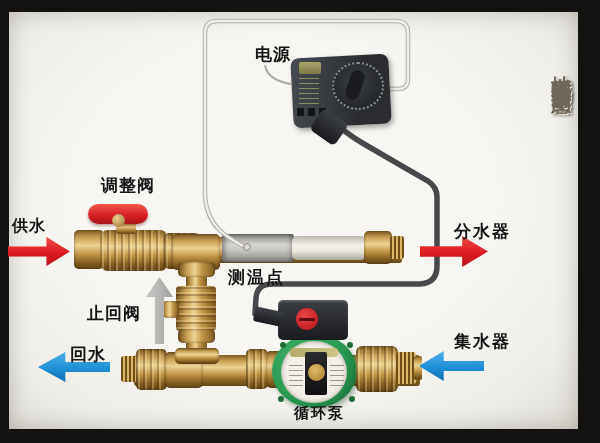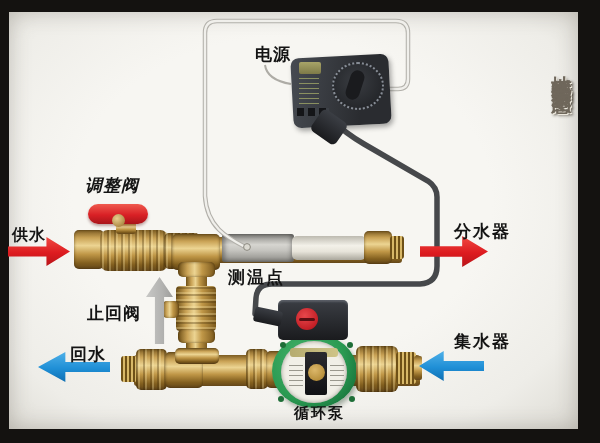--- a/index.html
+++ b/index.html
@@ -108,22 +108,22 @@
   <div class="abs devices" style="left:288px;top:96px;width:32px;height:8px;background:repeating-linear-gradient(90deg,#141518 0 7px,#3c4046 7px 11px);"></div>
   <div class="abs devices dark" style="left:305px;top:102px;width:30px;height:26px;border-radius:5px;transform:rotate(35deg);"></div>
 
   <div class="arrow a-red arr-right" style="left:-1px;top:225px;width:62px;height:29px;"></div>
   <div class="arrow a-red arr-right" style="left:411px;top:224px;width:68px;height:31px;"></div>
   <div class="arrow a-blue arr-left" style="left:29px;top:340px;width:72px;height:30px;"></div>
   <div class="arrow a-blue arr-left" style="left:410px;top:339px;width:65px;height:30px;"></div>
   <div class="arrow a-gray arr-up" style="left:137px;top:265px;width:27px;height:67px;"></div>
 
   <div class="lab" style="left:246px;top:31px;">电源</div>
-  <div class="lab" style="left:76px;top:162px;font-style:italic;">调整阀</div>
-  <div class="lab" style="left:3px;top:213px;font-size:16px;">供水</div>
+  <div class="lab" style="left:92px;top:162px;">调整阀</div>
+  <div class="lab" style="left:3px;top:204px;font-size:16px;">供水</div>
   <div class="lab" style="left:78px;top:290px;">止回阀</div>
   <div class="lab" style="left:219px;top:254px;letter-spacing:2px;">测温点</div>
   <div class="lab" style="left:61px;top:331px;">回水</div>
   <div class="lab" style="left:445px;top:318px;letter-spacing:2px;">集水器</div>
   <div class="lab" style="left:445px;top:208px;letter-spacing:2px;">分水器</div>
   <div class="lab" style="left:285px;top:392px;font-size:15px;letter-spacing:2px;">循环泵</div>
 
  </div>
 
  <div id="title">地暖循环泵安装示意图</div>

